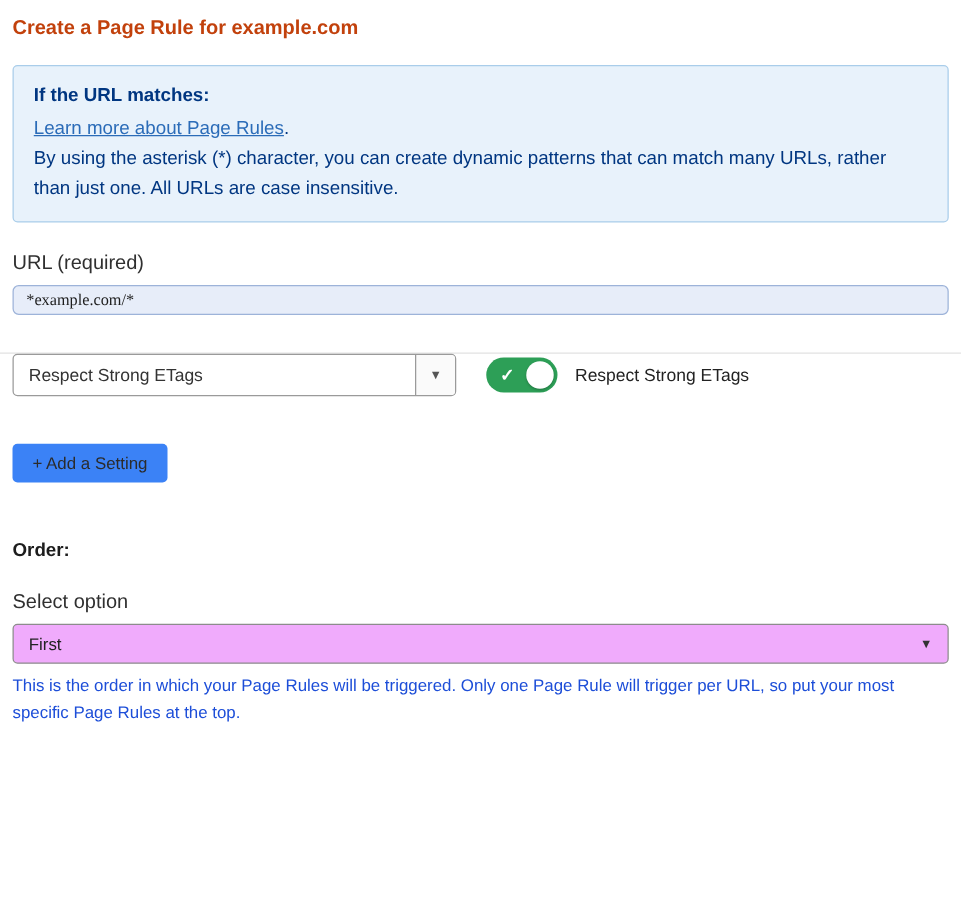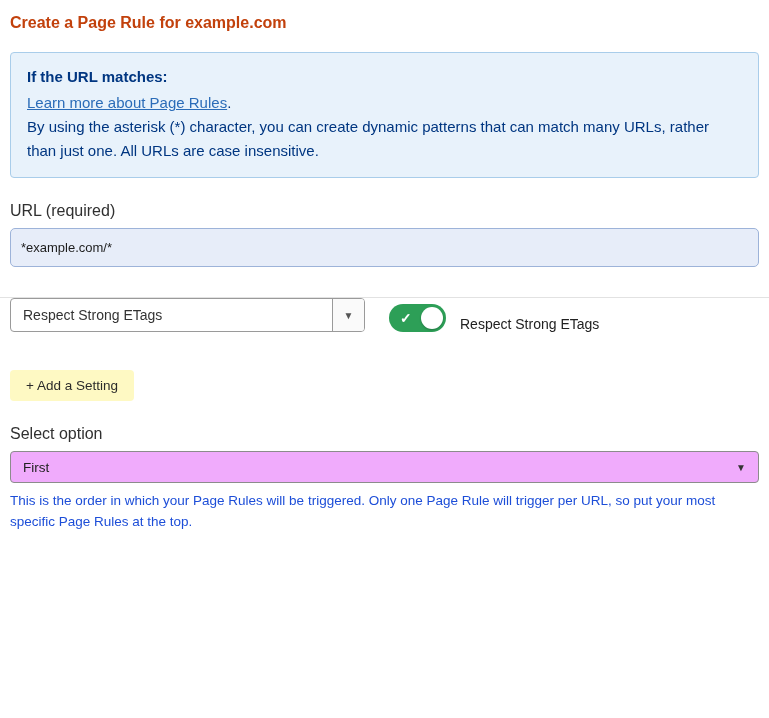--- a/index.html
+++ b/index.html
@@ -38,46 +38,46 @@
   }
 
   .field-label {
     font-size: 16px;
     color: #303030;
     margin: 24px 0 8px;
   }
 
   .url-input {
     width: 100%;
-    height: 39px;
+    height: 24px;
     background: var(--input_bg, #e7edf9);
     border: 1px solid #9db3d9;
     border-radius: 5px;
     padding: 0 10px;
     font-size: 13px;
     color: #1d1d1d;
-    font-family: Liberation Sans, sans-serif;
+    font-family: Liberation Serif, serif;
   }
 
   hr.divider {
     border: none;
     border-top: 1px solid #e2e2e2;
     margin: 30px -10px 0;
   }
 
   .section-heading {
     font-size: 15px;
     font-weight: 700;
     color: #1d1d1d;
     margin: 28px 0 0;
   }
 
   .setting-row {
     display: flex;
-    align-items: flex-end;
+    align-items: center;
     margin-top: 0;
   }
 
   .combo {
     width: 355px;
     height: 34px;
     border: 1px solid #9a9a9a;
     border-radius: 4px;
     background: #fff;
     display: flex;
@@ -139,21 +139,21 @@
 
   .btn {
     border: none;
     border-radius: 4px;
     height: 31px;
     font-size: 13.5px;
     font-family: "Liberation Sans", sans-serif;
     cursor: pointer;
   }
   .btn-gray {
-    background: #fef9c3;
+    background: #3b82f6;
     color: #2b2b2b;
     padding: 0 16px;
   }
   .add-setting { margin-top: 38px; }
 
   .select-full {
     width: 100%;
     height: 32px;
     border: 1px solid #8c8c8c;
     border-radius: 4px;
@@ -205,20 +205,21 @@
     </div>
     <div class="toggle">
       <span class="toggle-check">✓</span>
       <span class="toggle-knob"></span>
     </div>
     <span class="toggle-label">Respect Strong ETags</span>
   </div>
 
   <button class="btn btn-gray add-setting">+ Add a Setting</button>
 
+  <div class="section-heading" style="margin-top:46px;">Order:</div>
 
   <div class="field-label">Select option</div>
 
   <div class="select-full">
     <span>First</span>
     <span class="caret2">▼</span>
   </div>
 
   <div class="help-text">This is the order in which your Page Rules will be triggered. Only one Page Rule will trigger per URL, so put your most specific Page Rules at the top.</div>
 

